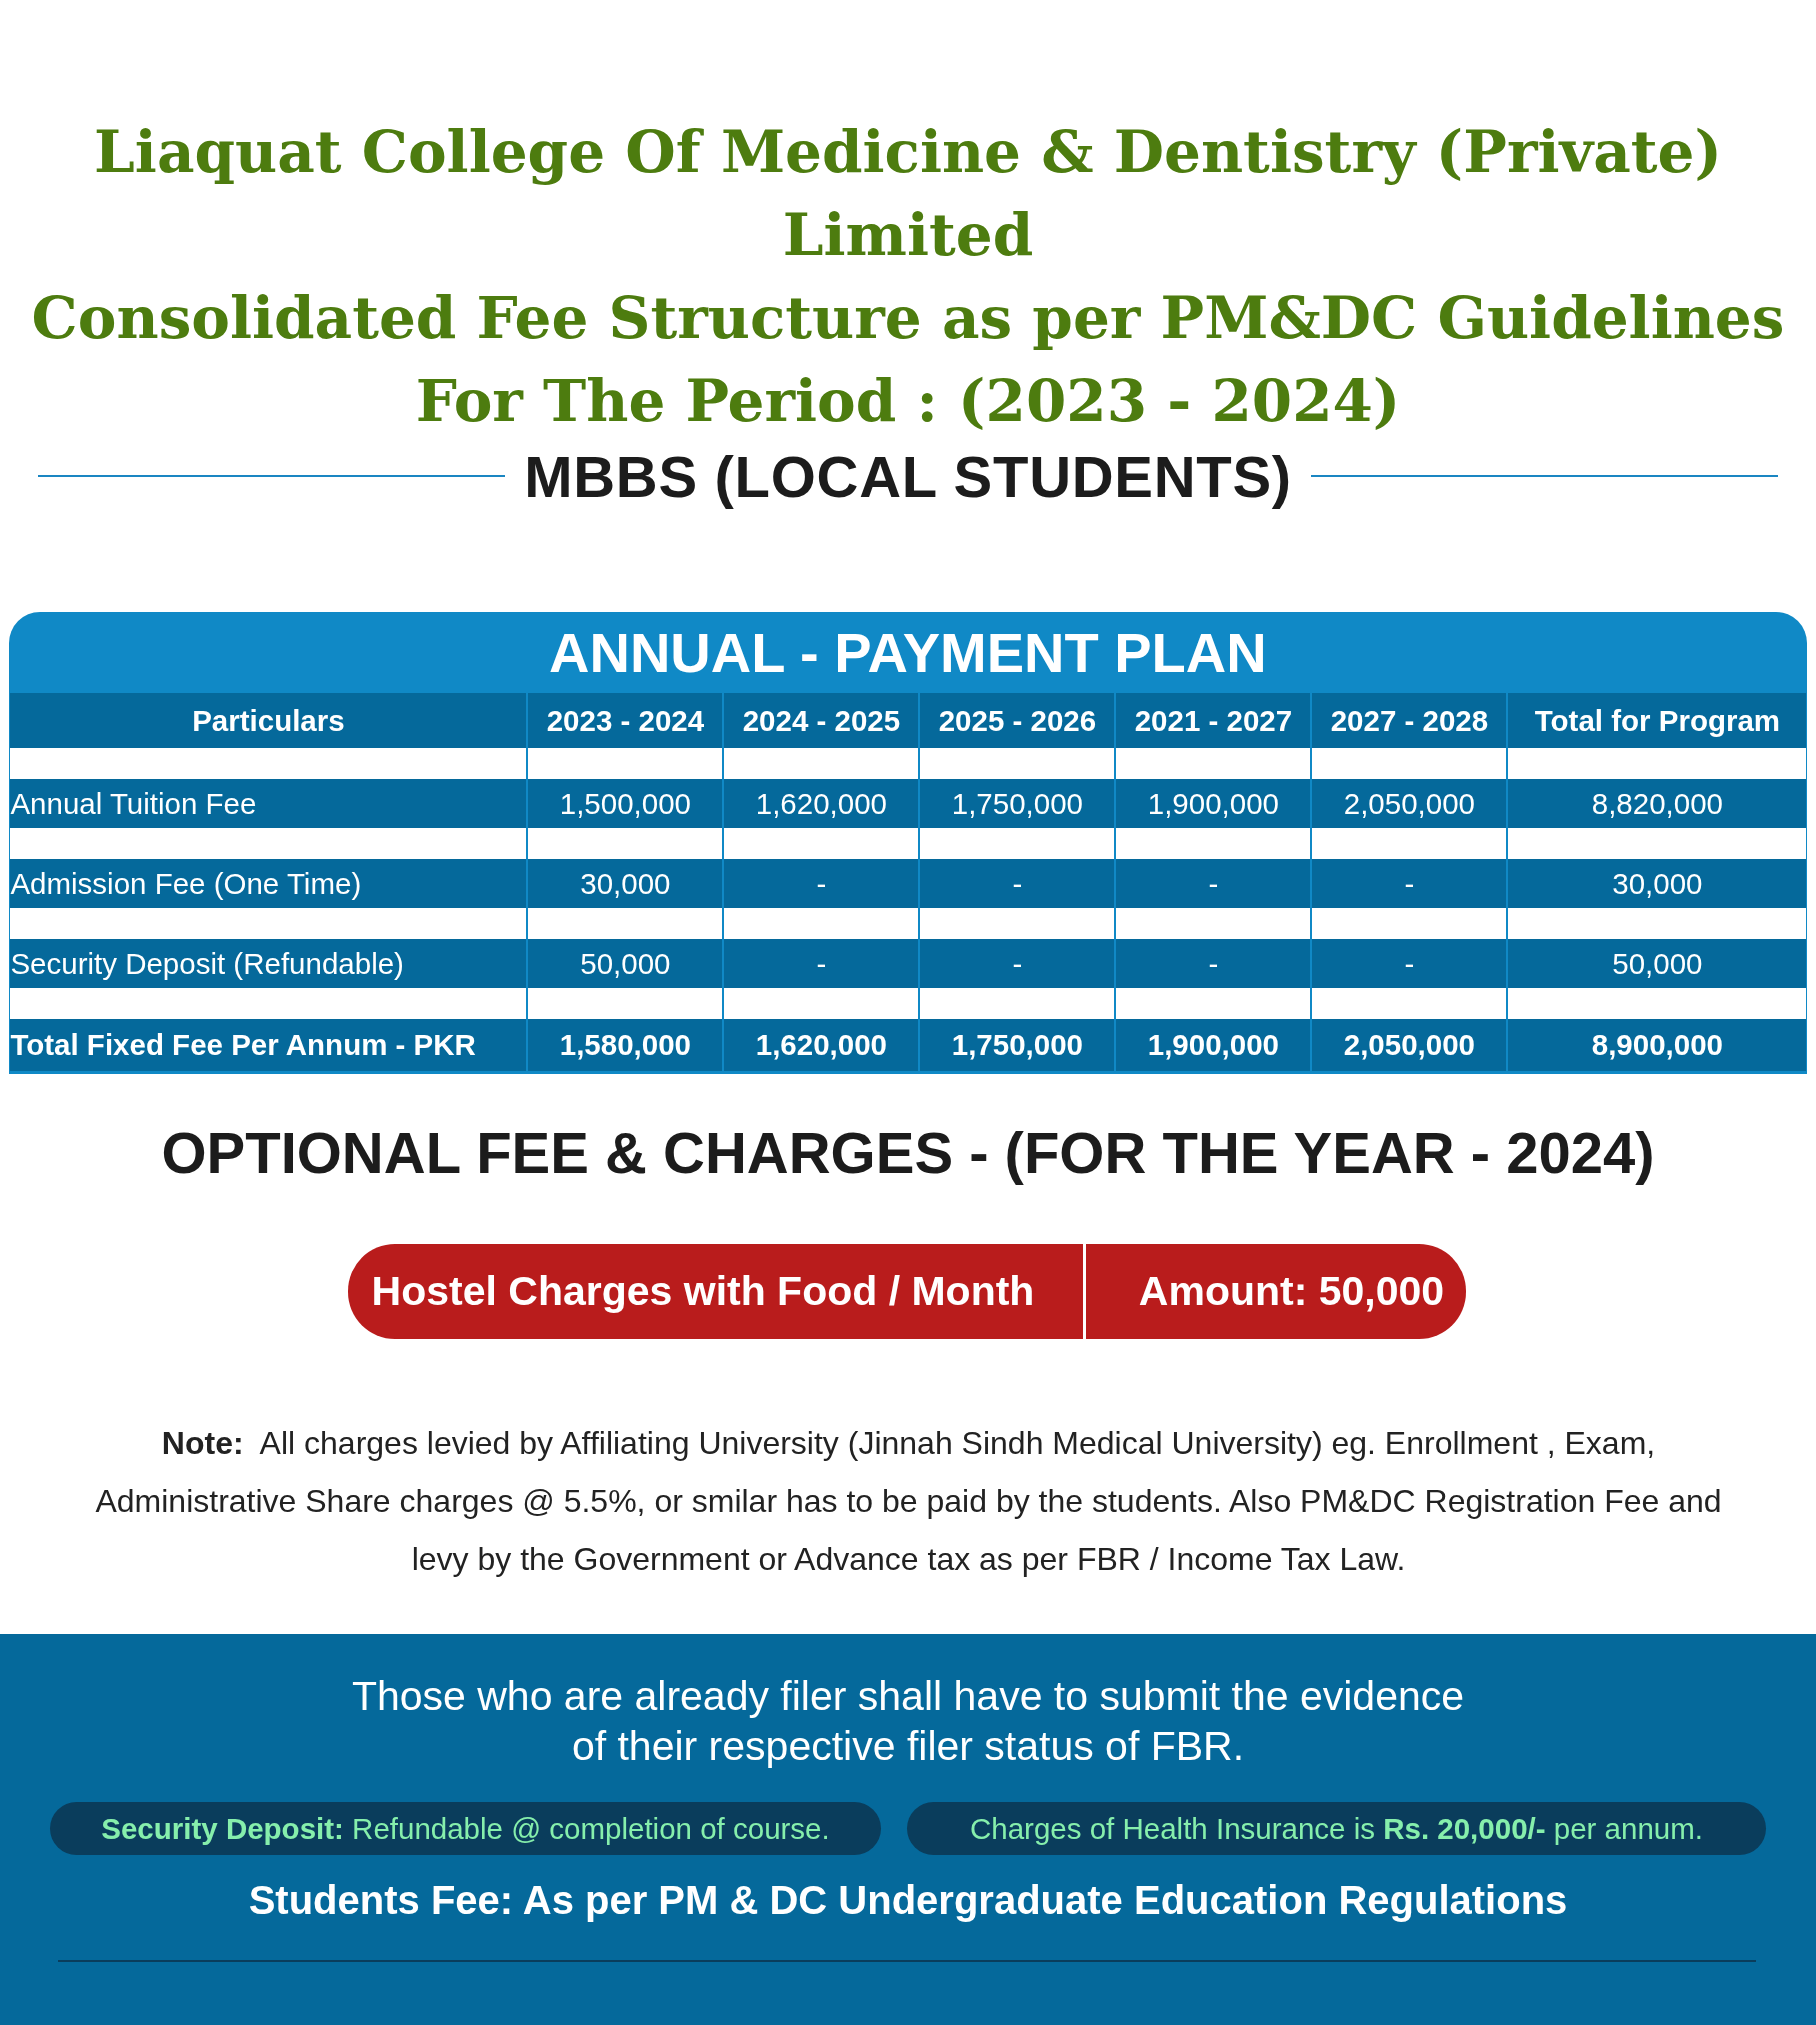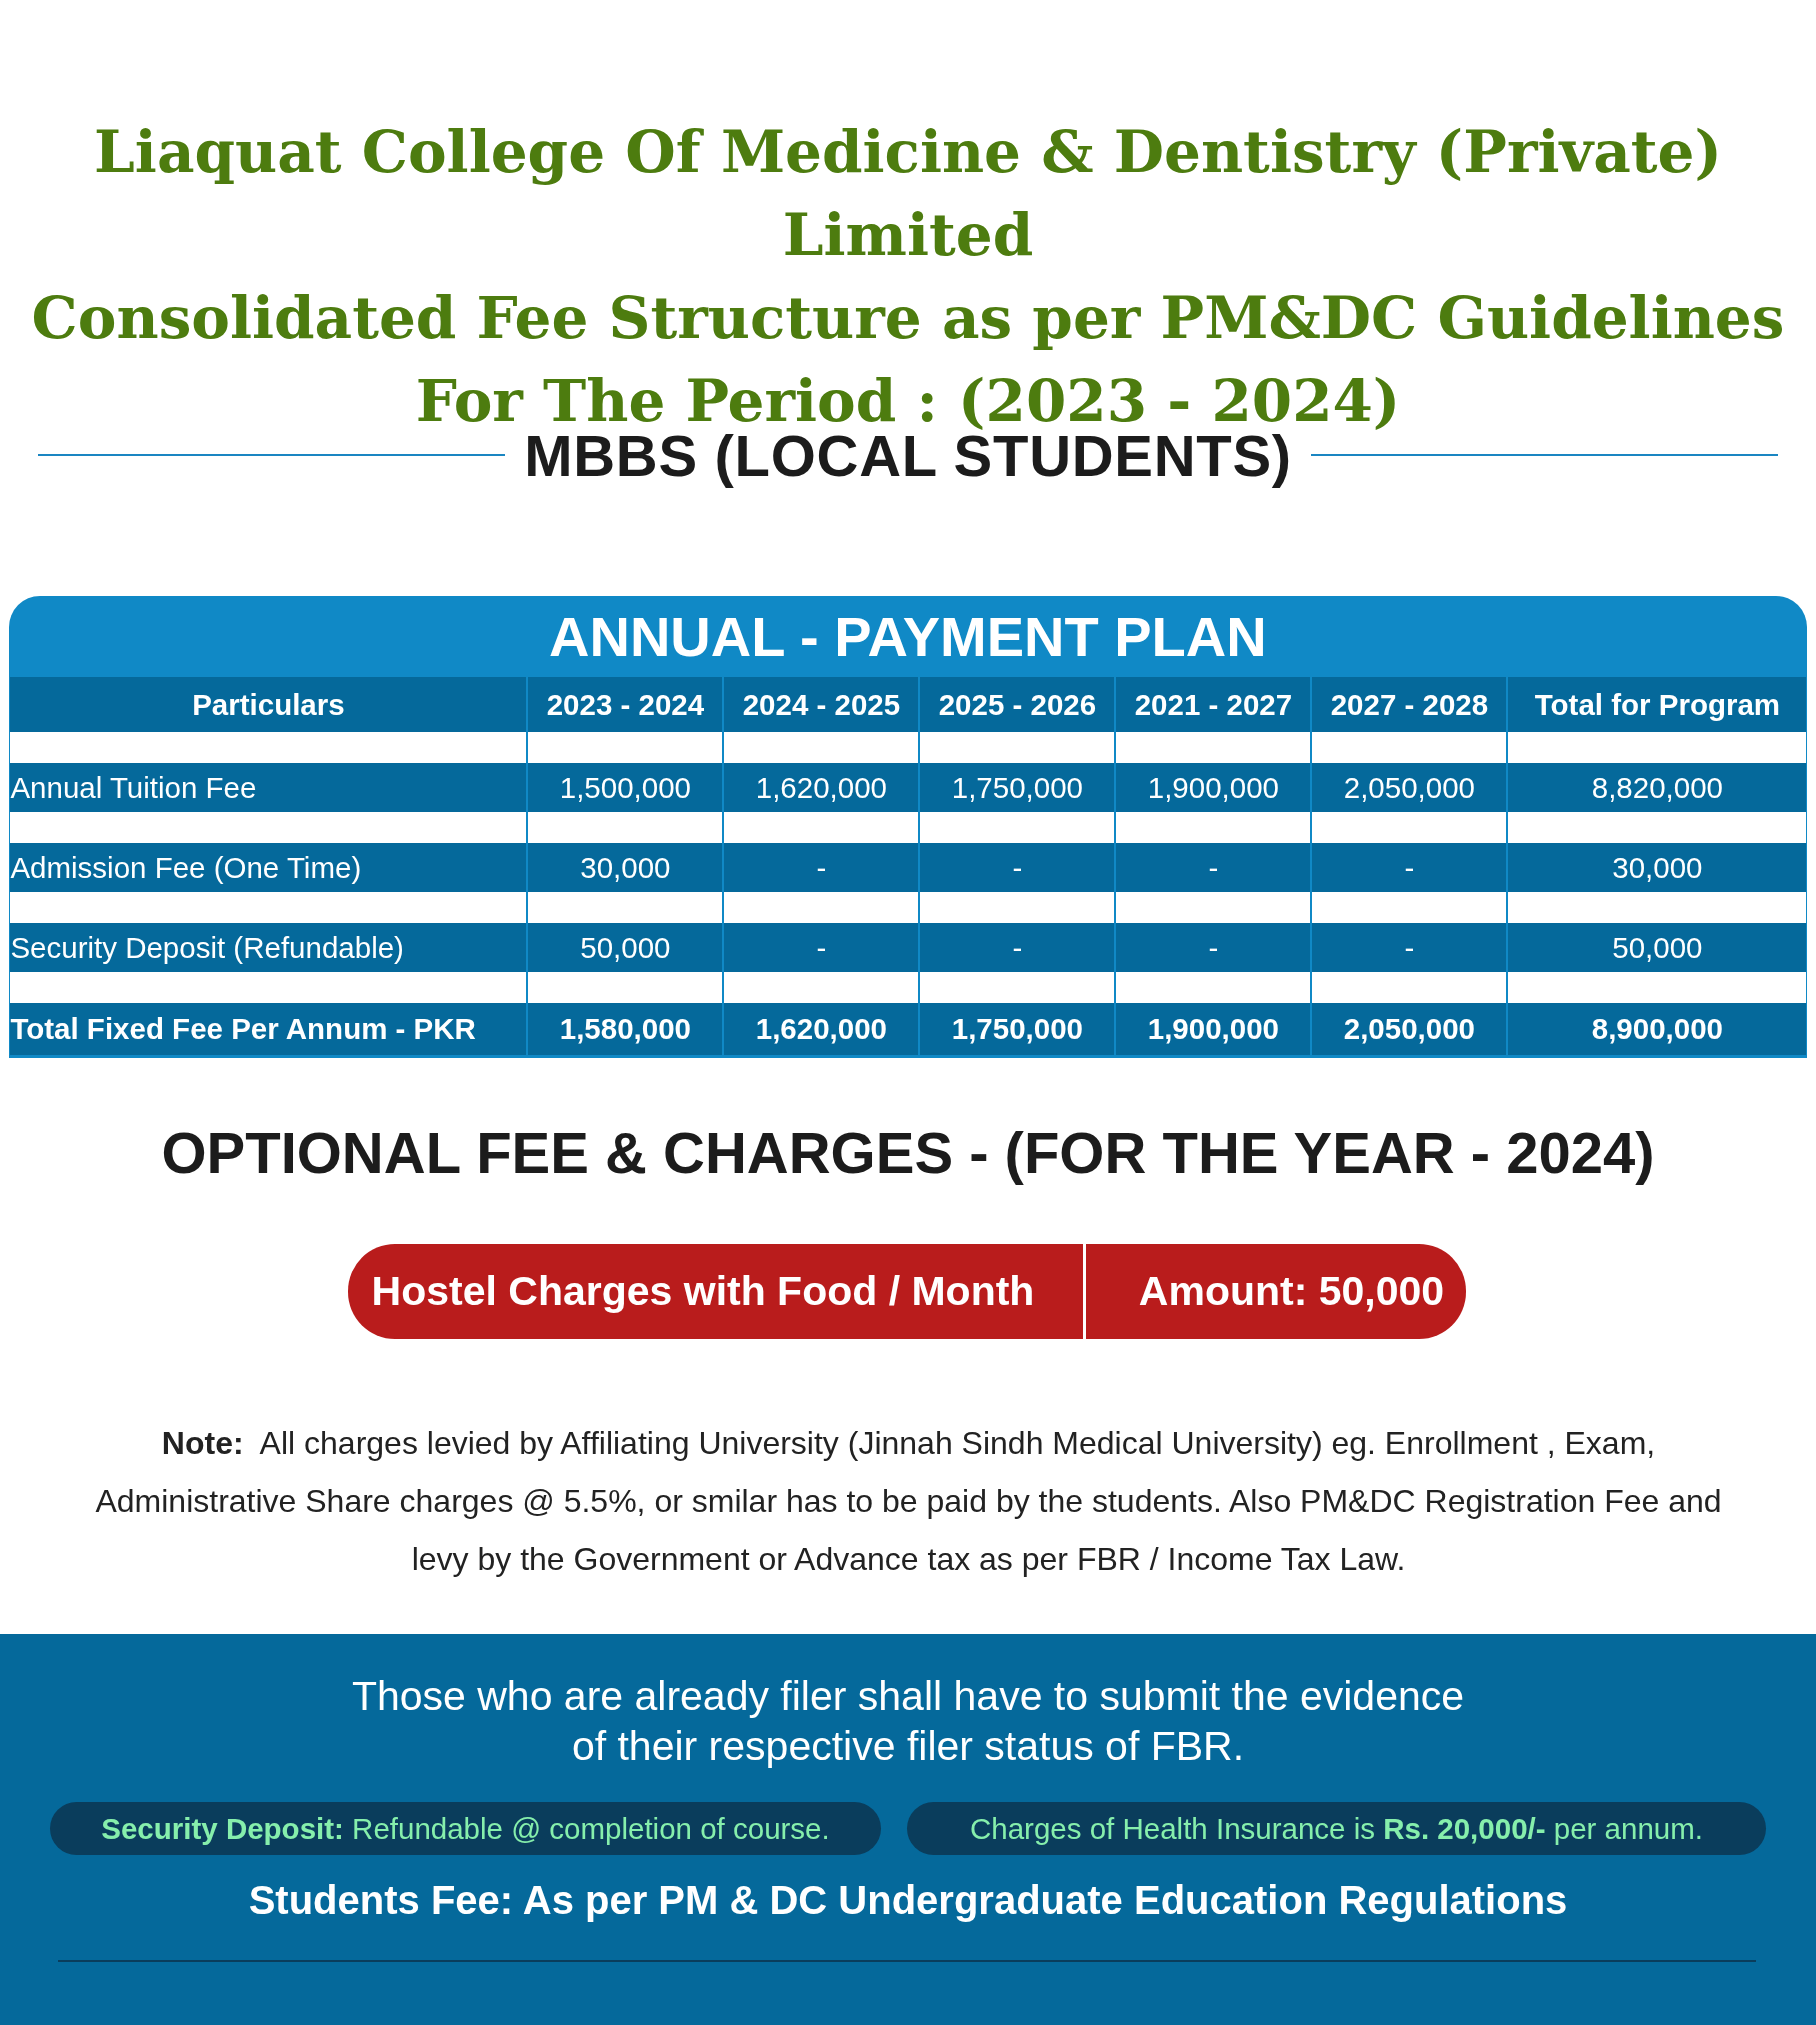--- a/index.html
+++ b/index.html
@@ -2,27 +2,27 @@
 <html style="font-size:11.8px"><head>
 <meta charset="utf-8">
 <style>
   * { box-sizing: border-box; margin: 0; padding: 0; }
   html, body { width: 1816px; height: 2025px; background: #ffffff; overflow: hidden; }
   body { position: relative; font-family: "Liberation Sans", sans-serif; color: #1a1a1a; }
 
   .head { position: absolute; top: 111px; left: 0; width: 1816px; text-align: center;
           font-family: "DejaVu Serif", serif; font-weight: bold; color: #4d7c0f; font-size: 58px; line-height: 83px; }
 
-  .section-title { position: absolute; top: 418px; left: 0; width: 1816px; height: 74px; display: flex; align-items: center; justify-content: flex-start; }
+  .section-title { position: absolute; top: 439px; left: 0; width: 1816px; height: 74px; display: flex; align-items: center; justify-content: flex-start; }
   .section-title .line { height: 2.2px; background: #1a86c2; flex: 1; }
   .section-title .line.l { margin-left: 38px; margin-right: 19px; }
   .section-title .line.r { margin-right: 38px; margin-left: 19px; }
   .section-title span { font-weight: bold; font-size: 58px; color: #1c1c1c; letter-spacing: 0.7px; }
 
-  .plan { position: absolute; top: 596px; left: 8.9px; width: 1798px; height: 462px; background: #1089c6; border-radius: 31px 31px 0 0; overflow: hidden; }
+  .plan { position: absolute; top: 612px; left: 8.9px; width: 1798px; height: 462px; background: #1089c6; border-radius: 31px 31px 0 0; overflow: hidden; }
   .plan-title { height: 81px; line-height: 81px; text-align: center; color: #fff; font-weight: bold; font-size: 56px; }
   table { border-collapse: collapse; width: 1794px; margin-left: 1.5px; table-layout: fixed; }
   td, th { border-right: 2.2px solid #1089c6; color: #fff; text-align: center; font-size: 29.5px; }
   td:last-child, th:last-child { border-right: none; }
   th { background: #05699b; height: 55px; font-weight: bold; font-size: 29.5px; }
   tr.data td { background: #05699b; height: 49px; }
   tr.gap td { background: #ffffff; height: 31px; }
   tr.data td.label { text-align: left; }
   tr.total td { background: #05699b; height: 52px; font-weight: bold; }
 

